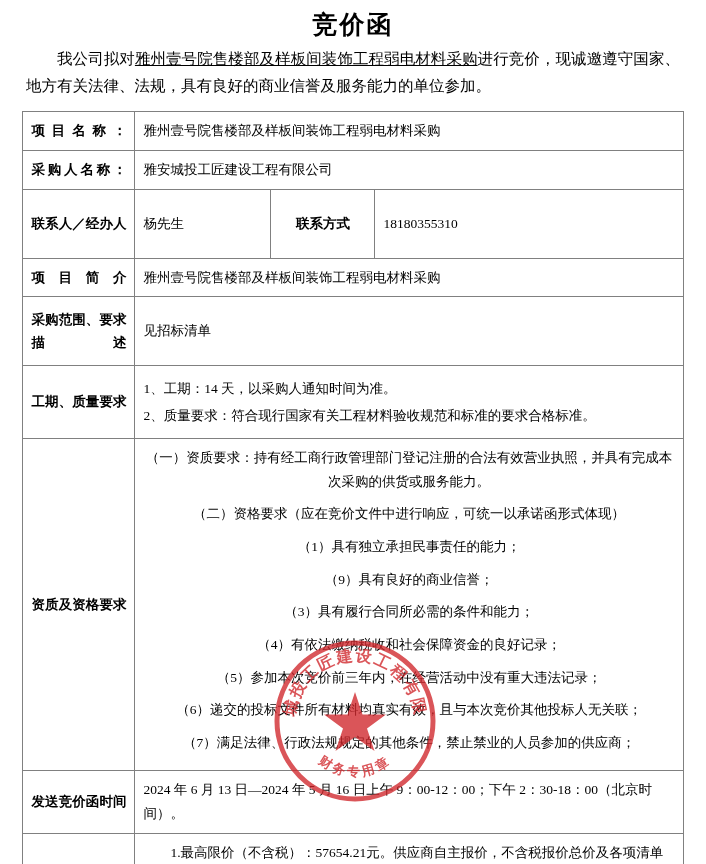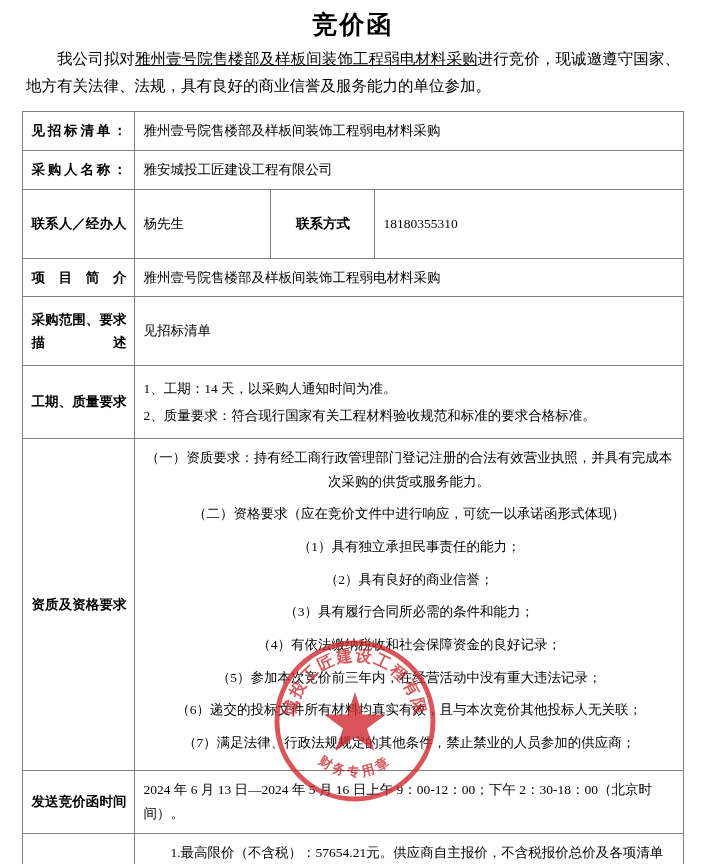--- a/index.html
+++ b/index.html
@@ -111,21 +111,21 @@
 
   <table class="main">
     <colgroup>
       <col style="width:112px">
       <col style="width:136px">
       <col style="width:104px">
       <col style="width:308px">
     </colgroup>
     <tbody>
       <tr>
-        <td class="label">见招标清单：</td>
+        <td class="label">项目名称：</td>
         <td class="val" colspan="3">雅州壹号院售楼部及样板间装饰工程弱电材料采购</td>
       </tr>
       <tr>
         <td class="label">采购人名称：</td>
         <td class="val" colspan="3">雅安城投工匠建设工程有限公司</td>
       </tr>
       <tr>
         <td class="label" style="height:54px">联系人／经办人</td>
         <td class="val">杨先生</td>
         <td class="label center">联系方式</td>
@@ -145,21 +145,21 @@
           <div class="p">1、工期：14 天，以采购人通知时间为准。</div>
           <div class="p">2、质量要求：符合现行国家有关工程材料验收规范和标准的要求合格标准。</div>
         </td>
       </tr>
       <tr>
         <td class="label tall">资质及资格要求</td>
         <td class="val q-list" colspan="3">
           <div class="p">（一）资质要求：持有经工商行政管理部门登记注册的合法有效营业执照，并具有完成本次采购的供货或服务能力。</div>
           <div class="p">（二）资格要求（应在竞价文件中进行响应，可统一以承诺函形式体现）</div>
           <div class="p">（1）具有独立承担民事责任的能力；</div>
-          <div class="p">（2）具有良好的商业信誉；</div>
+          <div class="p">（9）具有良好的商业信誉；</div>
           <div class="p">（3）具有履行合同所必需的条件和能力；</div>
           <div class="p">（4）有依法缴纳税收和社会保障资金的良好记录；</div>
           <div class="p">（5）参加本次竞价前三年内，在经营活动中没有重大违法记录；</div>
           <div class="p">（6）递交的投标文件所有材料均真实有效，且与本次竞价其他投标人无关联；</div>
           <div class="p">（7）满足法律、行政法规规定的其他条件，禁止禁业的人员参加的供应商；</div>
         </td>
       </tr>
       <tr>
         <td class="label" style="height:46px">发送竞价函时间</td>
         <td class="val" colspan="3">2024 年 6 月 13 日—2024 年 5 月 16 日上午 9：00-12：00；下午 2：30-18：00（北京时间）。</td>

